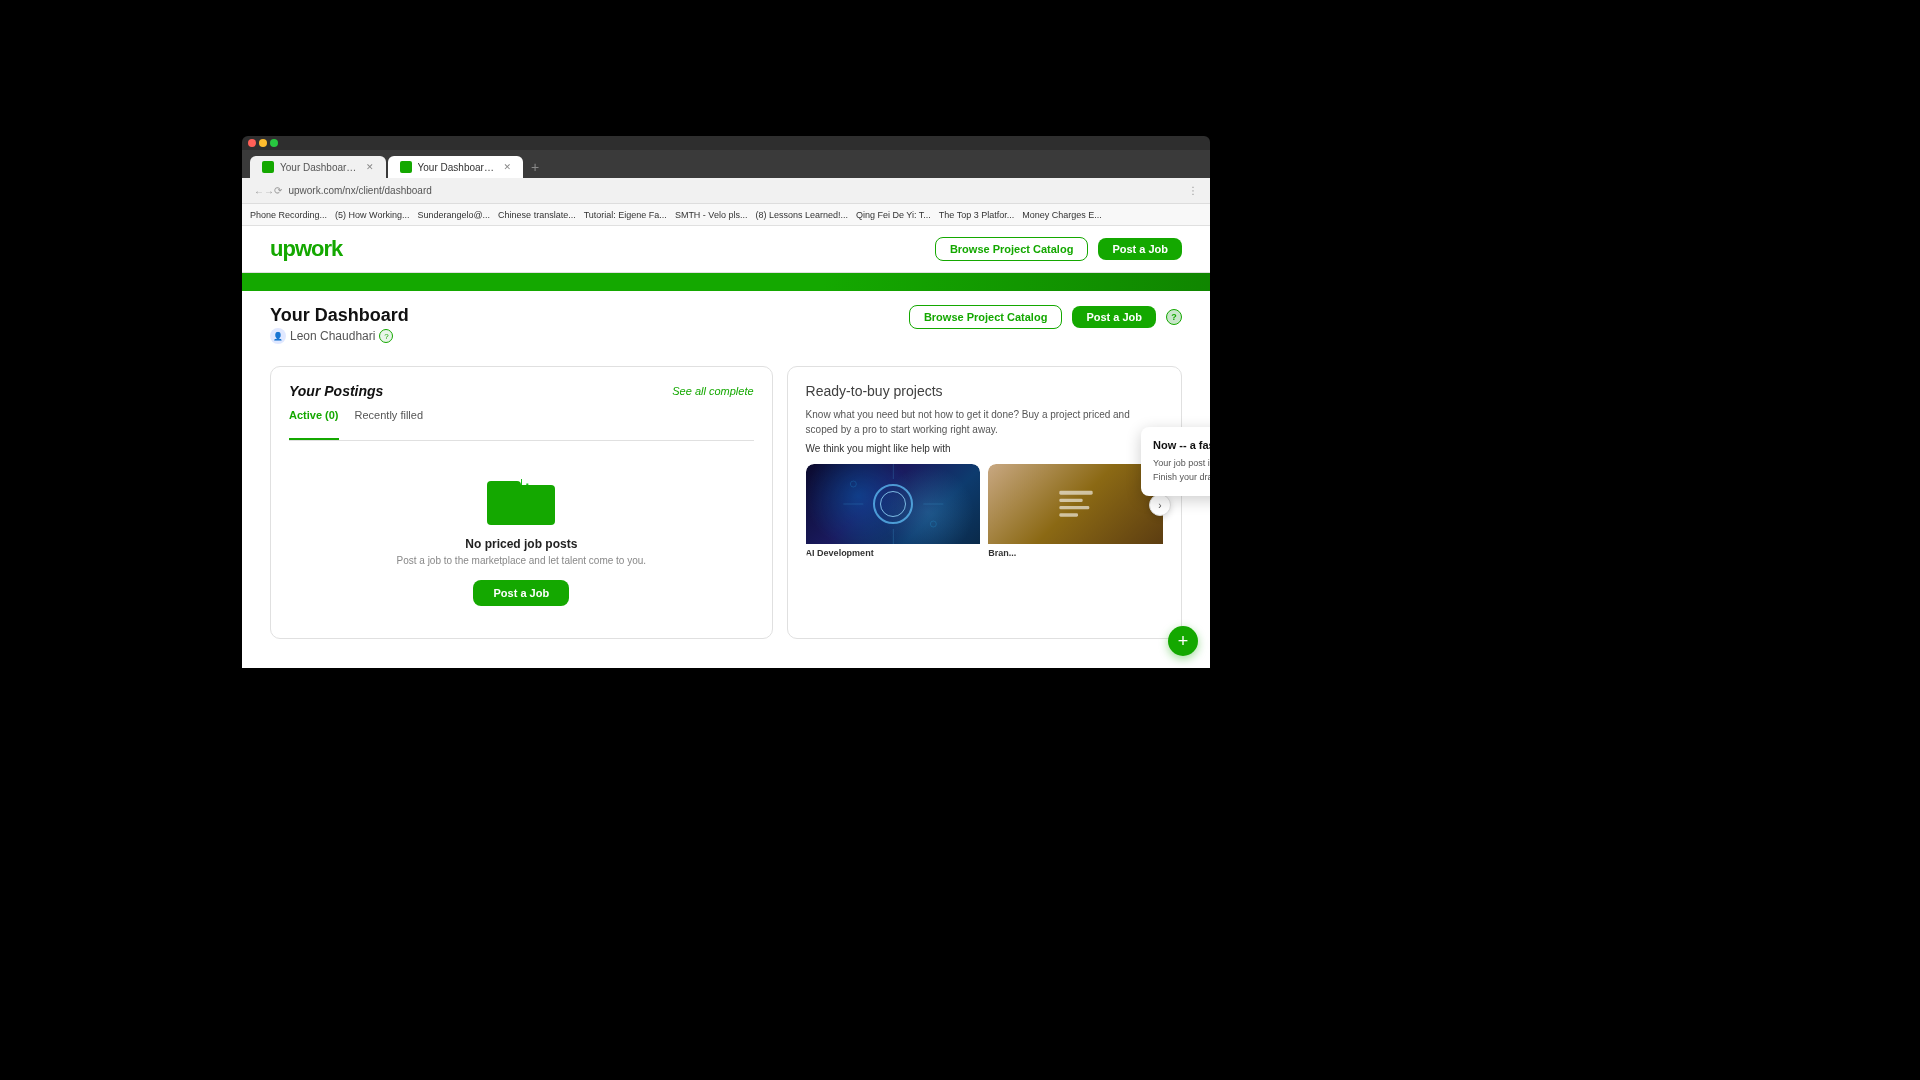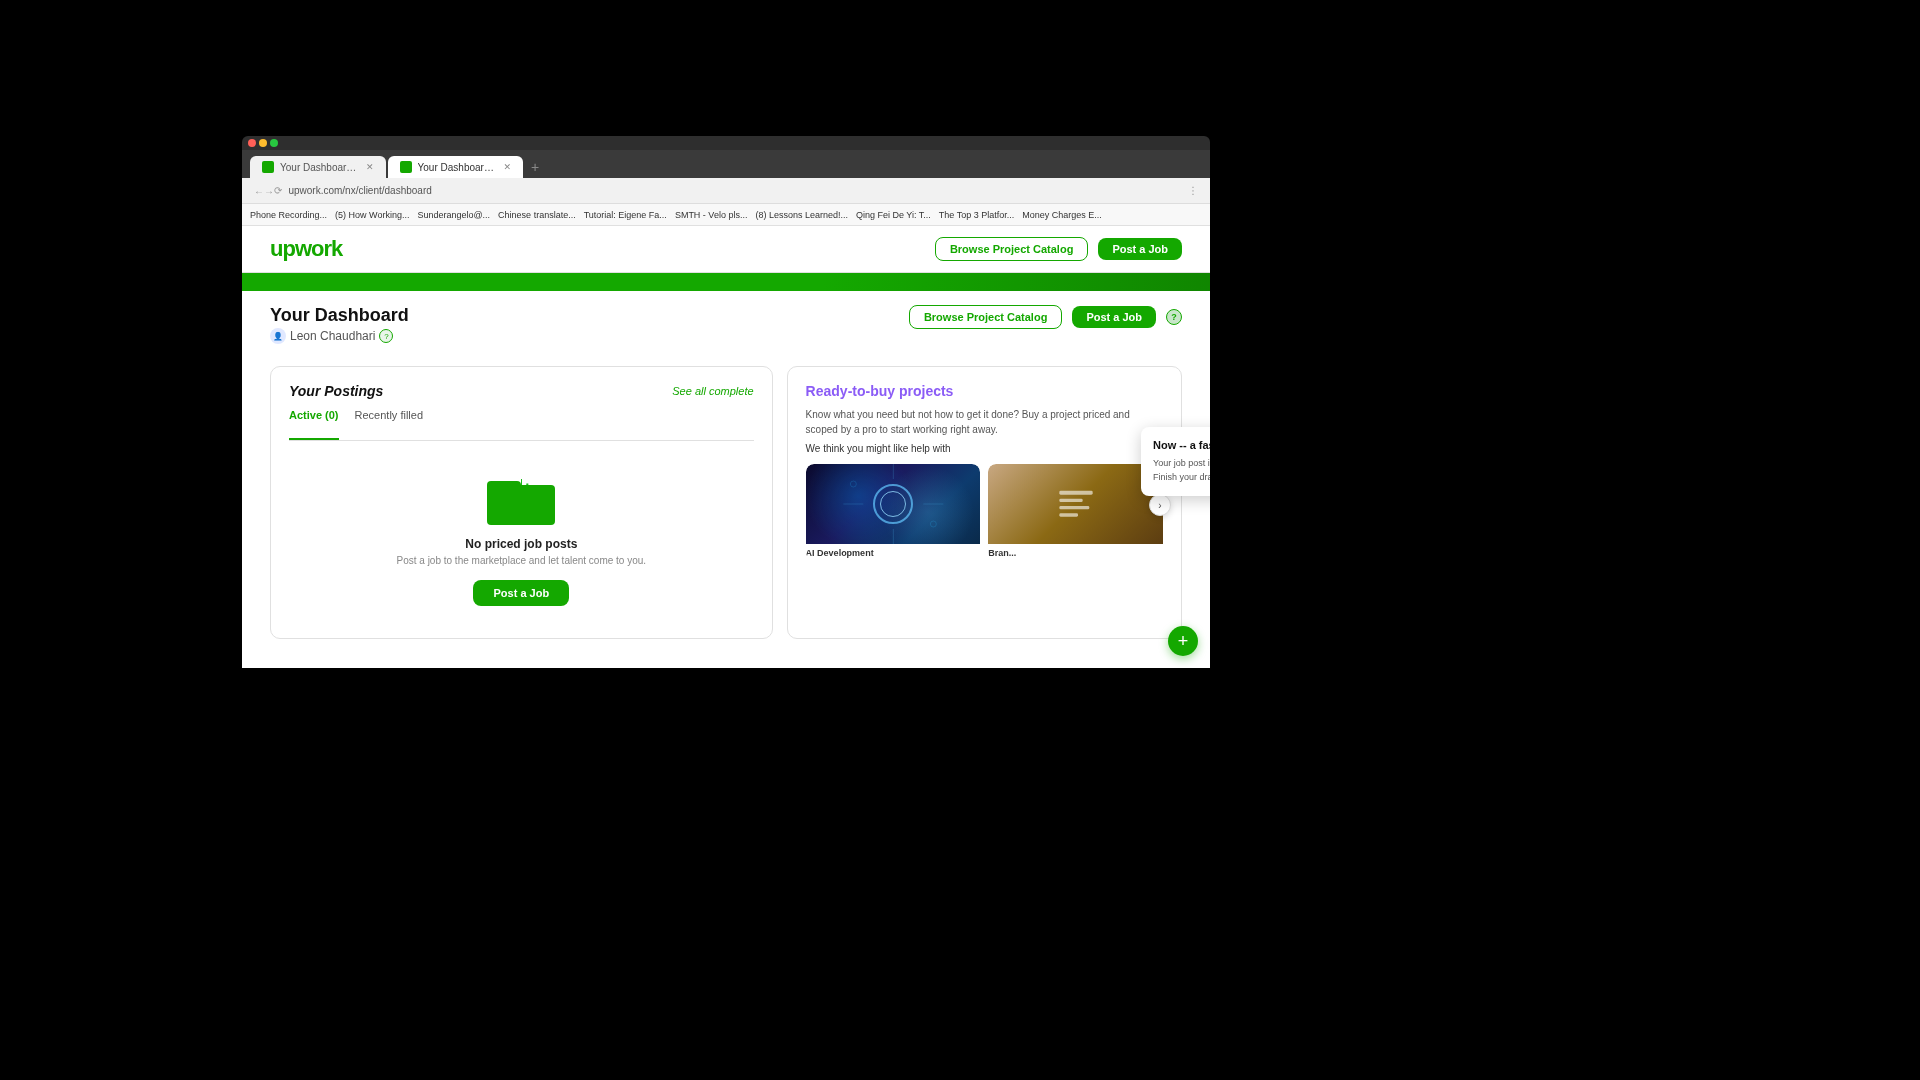--- a/index.html
+++ b/index.html
@@ -295,22 +295,22 @@
     .ready-card {
       flex: 1;
       background: #fff;
       border: 1px solid #e0e0e0;
       border-radius: 10px;
       padding: 16px 18px;
       position: relative;
     }
     .ready-title {
       font-size: 14px;
-      font-weight: 700;
-      color: #8b5cf6;
+      font-weight: 400;
+      color: #404040;
       margin-bottom: 8px;
     }
     .ready-desc {
       font-size: 10px;
       color: #555;
       line-height: 1.5;
       margin-bottom: 6px;
     }
     .ready-hint {
       font-size: 10px;

